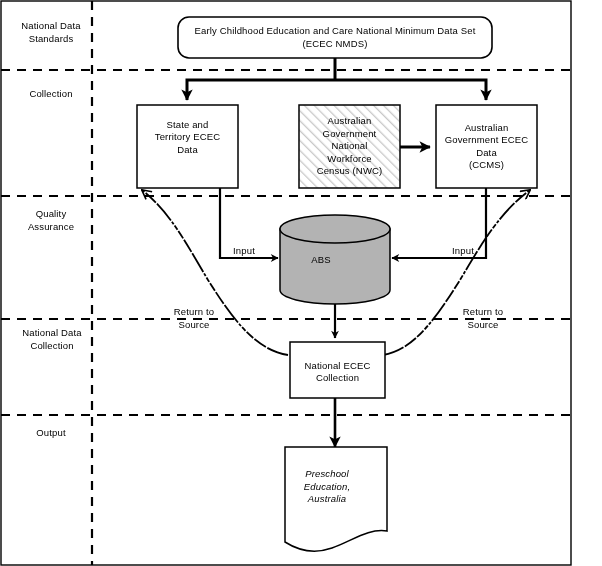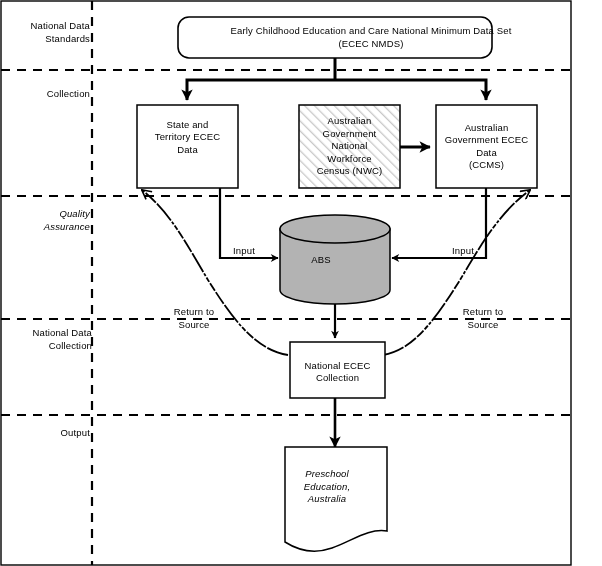--- a/index.html
+++ b/index.html
@@ -34,21 +34,21 @@
     letter-spacing: 0.15px;
     pointer-events: none;
     white-space: pre-line;
   }
   .swim-label {
     position: absolute;
     font-size: 9.5px;
     line-height: 12.5px;
     color: #000000;
     letter-spacing: 0.15px;
-    text-align: right;
+    text-align: center;
     white-space: pre-line;
   }
   .edge-label {
     position: absolute;
     font-size: 9.5px;
     line-height: 12.5px;
     color: #000000;
     letter-spacing: 0.15px;
     text-align: center;
     white-space: pre-line;
@@ -129,29 +129,29 @@
     <rect x="290" y="342" width="95" height="56" fill="#ffffff" stroke="#000000" stroke-width="1.5"></rect>
 
     <path d="M285,447 L387,447 L387,531 C368,528 352,541 332,548 C312,555 296,549 285,542 Z" fill="#ffffff" stroke="#000000" stroke-width="1.5"></path>
   </svg>
 
   <div class="swim-label" style="left:12px; top:20px; width:78px;">National Data
 Standards</div>
 
   <div class="swim-label" style="left:12px; top:88px; width:78px;">Collection</div>
 
-  <div class="swim-label" style="left:12px; top:208px; width:78px;font-style:italic;">Quality
+  <div class="swim-label" style="left:12px; top:208px; width:78px;">Quality
 Assurance</div>
 
   <div class="swim-label" style="left:12px; top:327px; width:80px;">National Data
 Collection</div>
 
   <div class="swim-label" style="left:12px; top:427px; width:78px;">Output</div>
 
-  <div class="node-label ctr" style="left:180px; top:19px; width:310px; height:37px;margin-left:36px;">Early Childhood Education and Care National Minimum Data Set
+  <div class="node-label ctr" style="left:180px; top:19px; width:310px; height:37px;">Early Childhood Education and Care National Minimum Data Set
 (ECEC NMDS)</div>
 
   <div class="node-label ctr" style="left:139px; top:107px; width:97px; height:61px;">State and
 Territory ECEC
 Data</div>
 
   <div class="node-label ctr" style="left:301px; top:107px; width:97px; height:79px;">Australian
 Government
 National
 Workforce

